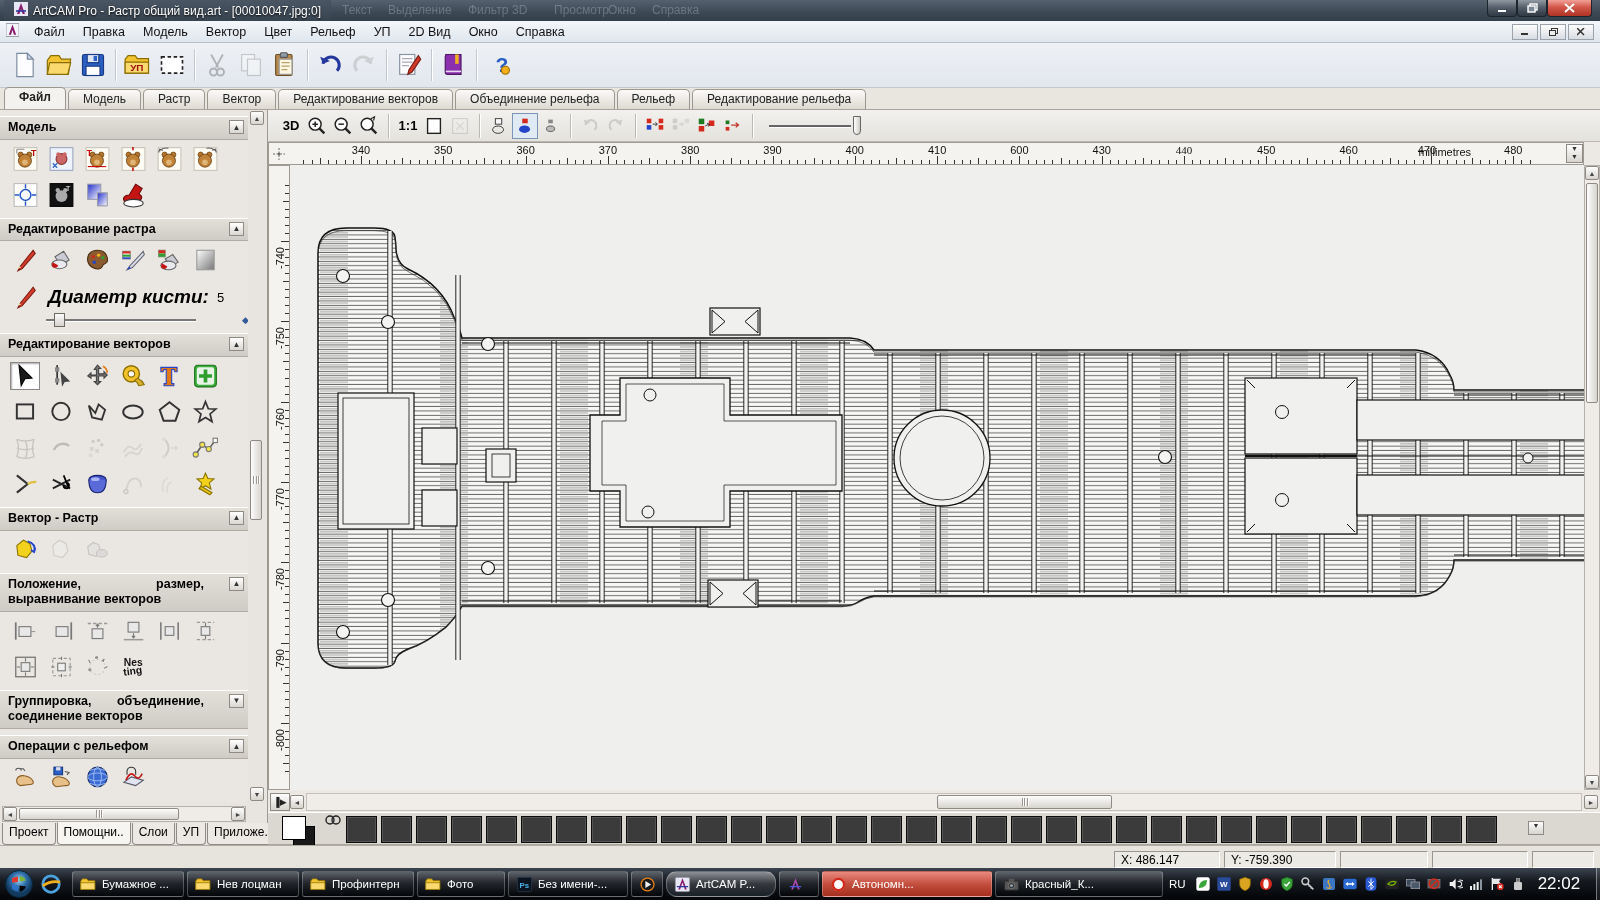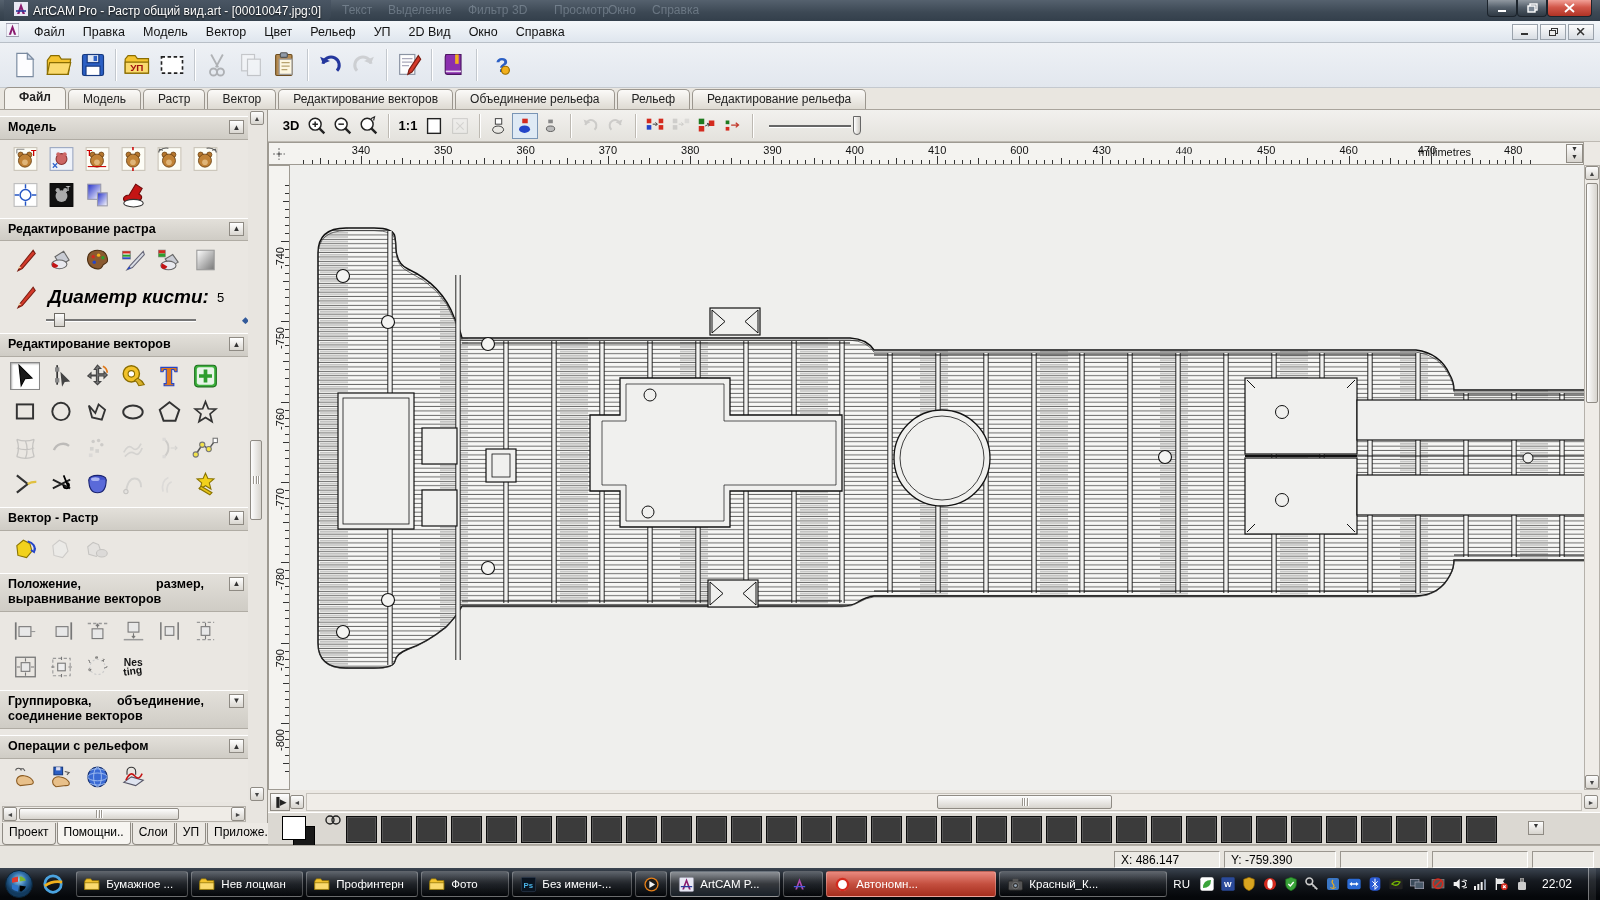--- a/index.html
+++ b/index.html
@@ -133,27 +133,27 @@
   .status-field { height:17px; border:1px solid; border-color:#9a968f #fff #fff #9a968f; background:#eceae5;
     font-size:12px; color:#000; padding:1px 6px 0; }
 
   
   #taskbar { left:0; top:868px; width:1600px; height:32px;
     background:linear-gradient(#3b4450,#161a20 40%,#05070a 90%); display:flex; align-items:center; }
   #start-orb { width:36px; height:30px; margin:0 6px 0 4px; display:flex; align-items:center; justify-content:center; }
   .tb-app { height:26px; margin-right:3px; border:1px solid rgba(255,255,255,.25); border-radius:3px;
     background:linear-gradient(rgba(255,255,255,.22),rgba(255,255,255,.06) 50%,rgba(0,0,0,.15));
     display:flex; align-items:center; gap:5px; padding:0 7px; color:#fff; font-size:11.5px; white-space:nowrap; overflow:hidden; }
-  .tb-app.active { background:linear-gradient(rgba(255,255,255,.45),rgba(255,255,255,.15) 50%,rgba(70,90,110,.3)); }
+  .tb-app.active { background:linear-gradient(rgba(255,255,255,.45),rgba(255,255,255,.15) 50%,rgba(70,90,110,.3));border-radius:11px; }
   .tb-app.alert { background:linear-gradient(#e9897e,#c44f3f 50%,#a62e1e); }
   .tb-app .ic { width:17px; height:17px; flex:none; }
   #tray { margin-left:auto; display:flex; align-items:center; gap:6px; padding-right:4px; }
   #tray .tray-ic { width:16px; height:16px; }
   #lang { color:#fff; font-size:11.5px; padding:0 3px; }
-  #clock { color:#fff; font-size:12px; padding:0 10px 0 6px; }
+  #clock { color:#fff; font-size:17px; padding:0 10px 0 6px; }
   #show-desktop { width:8px; height:32px; border-left:1px solid rgba(255,255,255,.4); background:rgba(255,255,255,.08); }
 </style>
 </head>
 <body>
 
 <div id="titlebar" class="abs">
   <div id="ghosts">
       <span class="ghost-menu" style="left: 342px;">Текст</span>
       <span class="ghost-menu" style="left: 388px;">Выделение</span>
       <span class="ghost-menu" style="left: 468px;">Фильтр</span>

